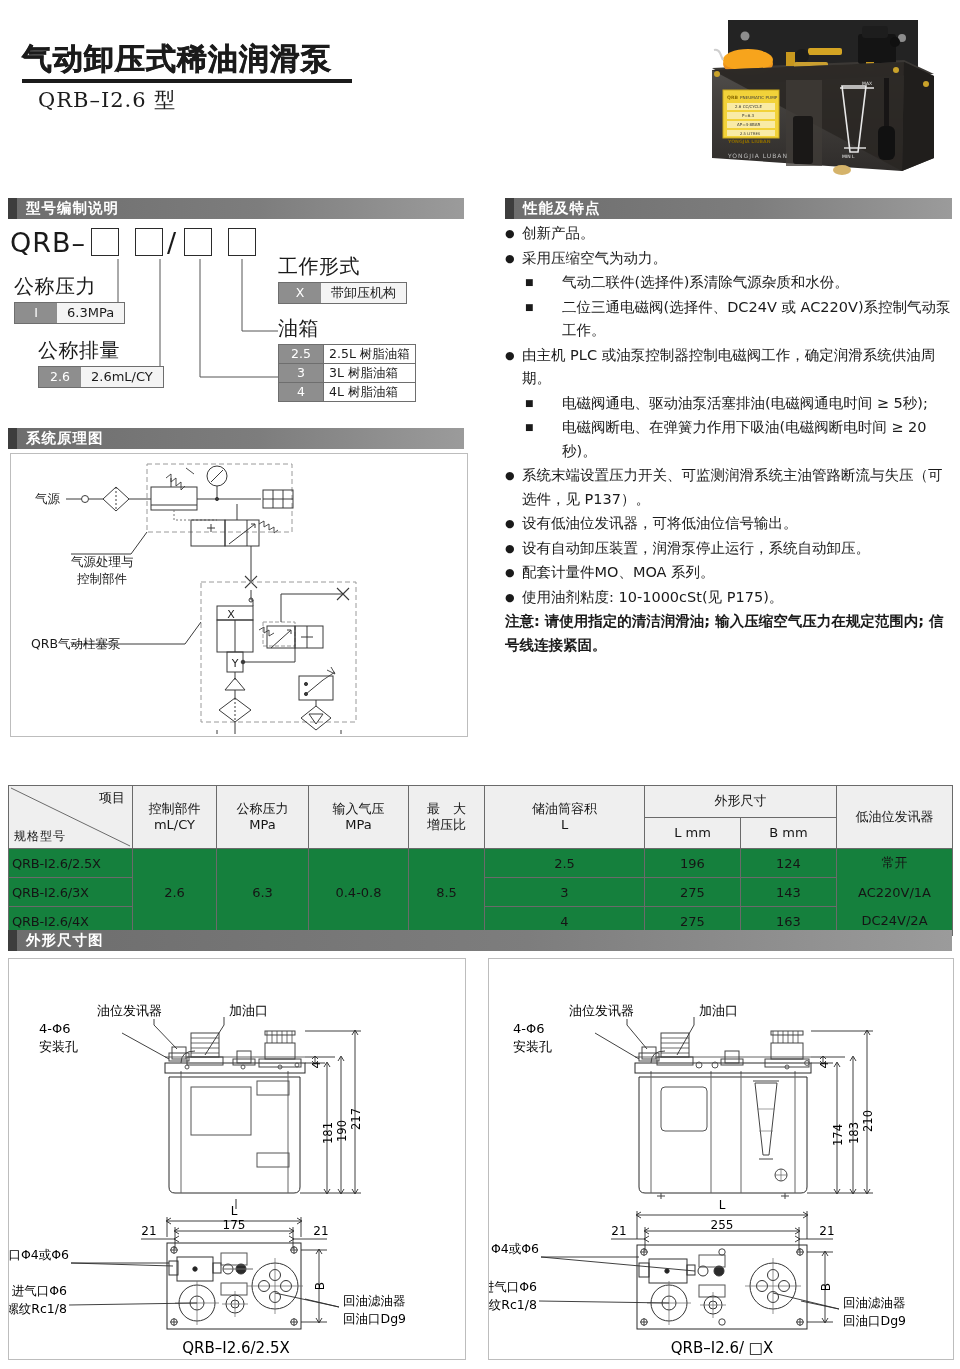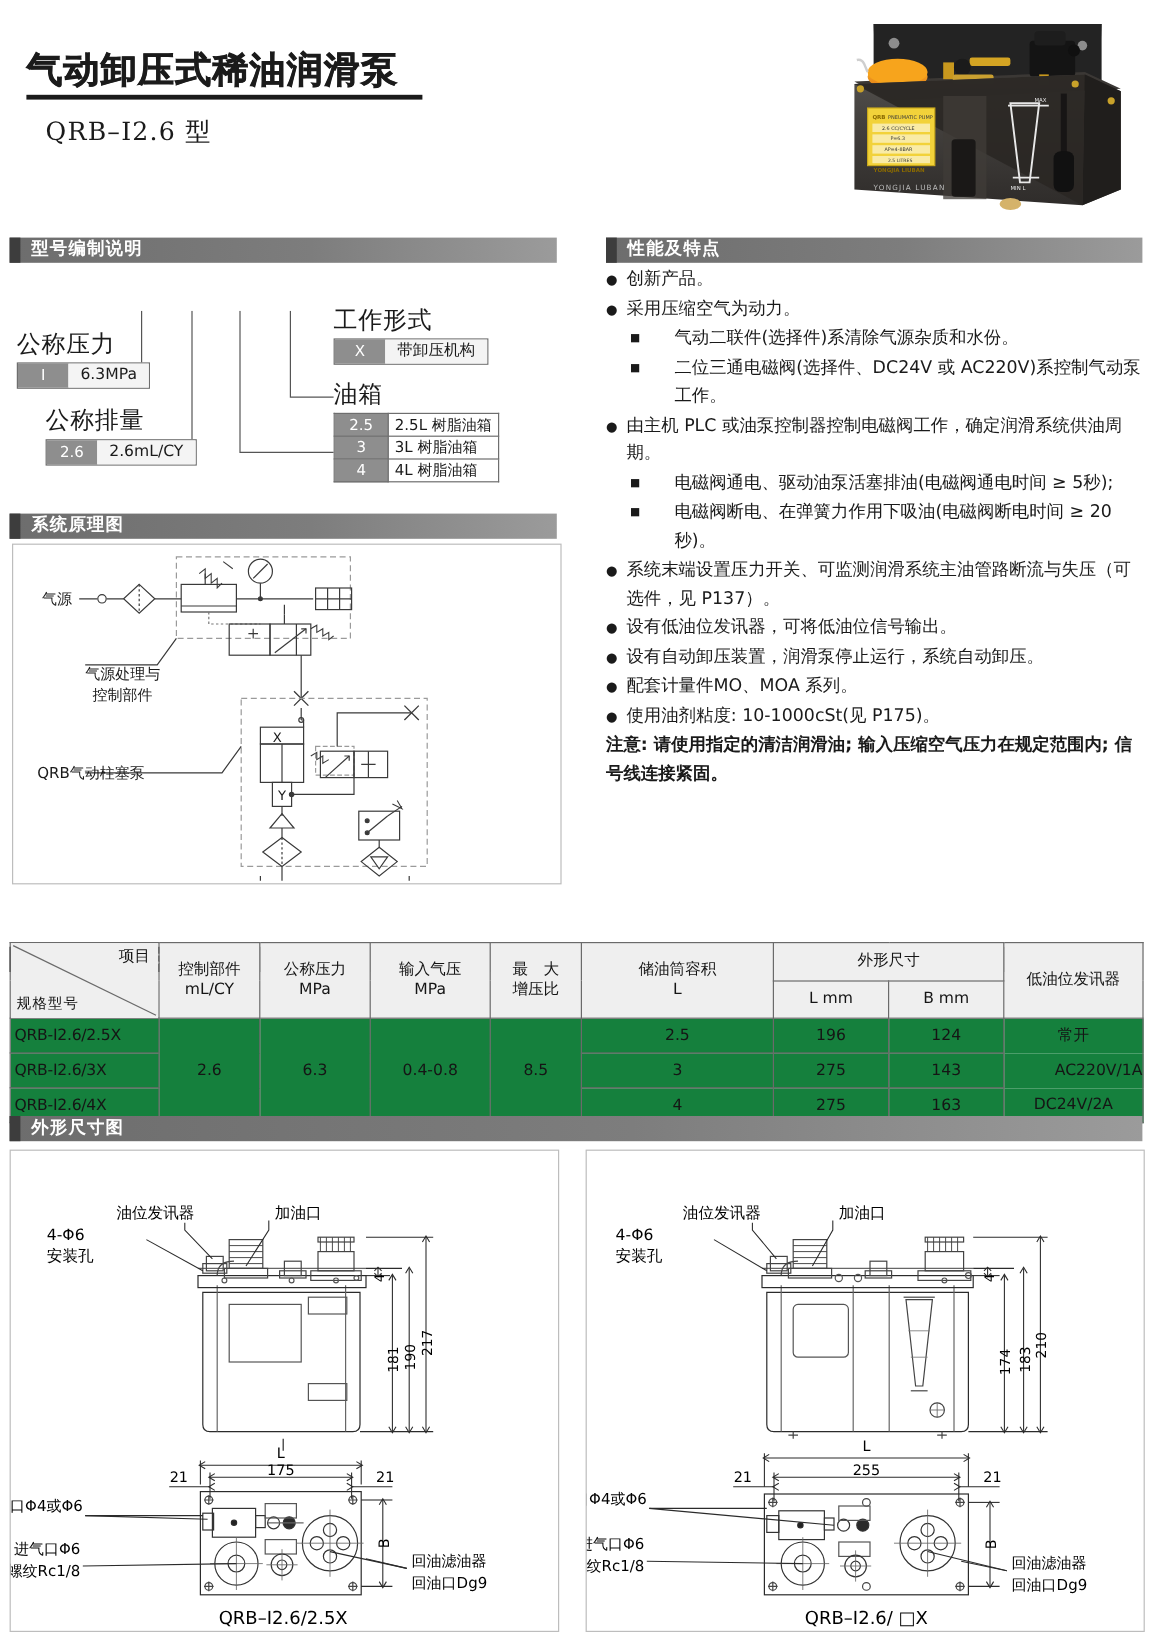--- a/index.html
+++ b/index.html
@@ -16,21 +16,21 @@
   
   .title-wrap{position:absolute;left:22px;top:42px;}
   .main-title{
     font-size:30px;font-weight:bold;letter-spacing:1px;
     color:#1b1b1b;line-height:1.1;
     font-family:"DejaVu Sans","Liberation Sans",sans-serif;
     -webkit-text-stroke:0.6px #1b1b1b;
   }
   .title-rule{width:330px;height:4px;background:#1b1b1b;margin-top:4px;}
   .sub-title{
-    margin-top:13px;margin-left:16px;font-size:21px;letter-spacing:1px;
+    margin-top:3px;margin-left:16px;font-size:21px;letter-spacing:1px;
     font-family:"DejaVu Serif","Liberation Serif",serif;color:#1b1b1b;
   }
 
   
   .photo{position:absolute;left:690px;top:8px;width:258px;height:170px;}
 
   
   .sec{position:absolute;}
   .sec-bar{
     height:21px;display:flex;align-items:stretch;
@@ -189,20 +189,28 @@
 
   <div class="sec" style="left:8px;top:198px;width:456px;">
     <div class="sec-bar">
       <div class="sec-cap"></div>
       <div class="sec-txt">型号编制说明</div>
     </div>
   </div>
 
   <div class="modelcode">
 
+    <div class="mc-title">
+      <span class="txt">QRB–</span>
+      <span class="mc-box"></span>
+      <span class="mc-box" style="margin-left:16px;"></span>
+      <span class="mc-slash">/</span>
+      <span class="mc-box"></span>
+      <span class="mc-box" style="margin-left:16px;"></span>
+    </div>
 
     <svg width="460" height="150" style="position:absolute;left:0;top:34px;">
       <g stroke="#555" stroke-width="1" fill="none">
         <path d="M108 0 L108 58 L100 58"></path>
         <path d="M150 0 L150 128 L122 128"></path>
         <path d="M190 0 L190 118 L268 118"></path>
         <path d="M232 0 L232 72 L268 72"></path>
       </g>
     </svg>
 
@@ -489,21 +497,21 @@
           <td>2.5</td>
           <td>196</td>
           <td>124</td>
           <td style="border-bottom:none;">常开</td>
         </tr>
         <tr>
           <td class="mdl">QRB-I2.6/3X</td>
           <td>3</td>
           <td>275</td>
           <td>143</td>
-          <td style="border-top:none;border-bottom:none;text-align:right;">AC220V/1A</td>
+          <td style="border-top:none;border-bottom:none;">AC220V/1A</td>
         </tr>
         <tr>
           <td class="mdl">QRB-I2.6/4X</td>
           <td>4</td>
           <td>275</td>
           <td>163</td>
           <td style="border-top:none;">DC24V/2A</td>
         </tr>
       </tbody>
     </table>

